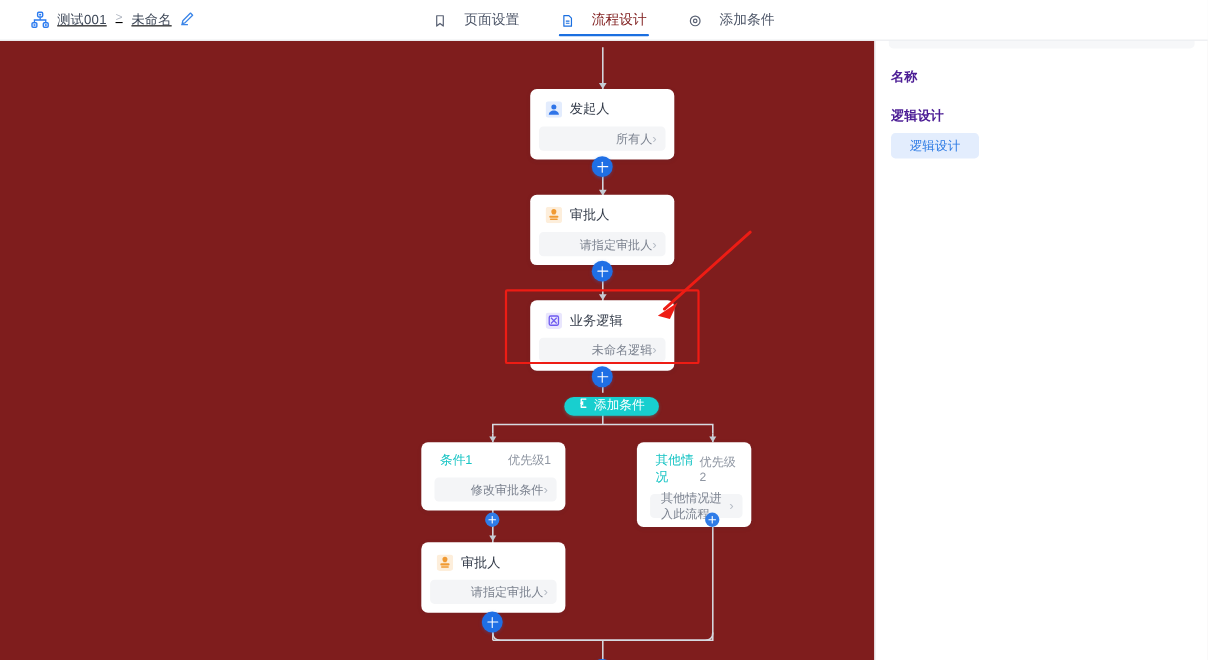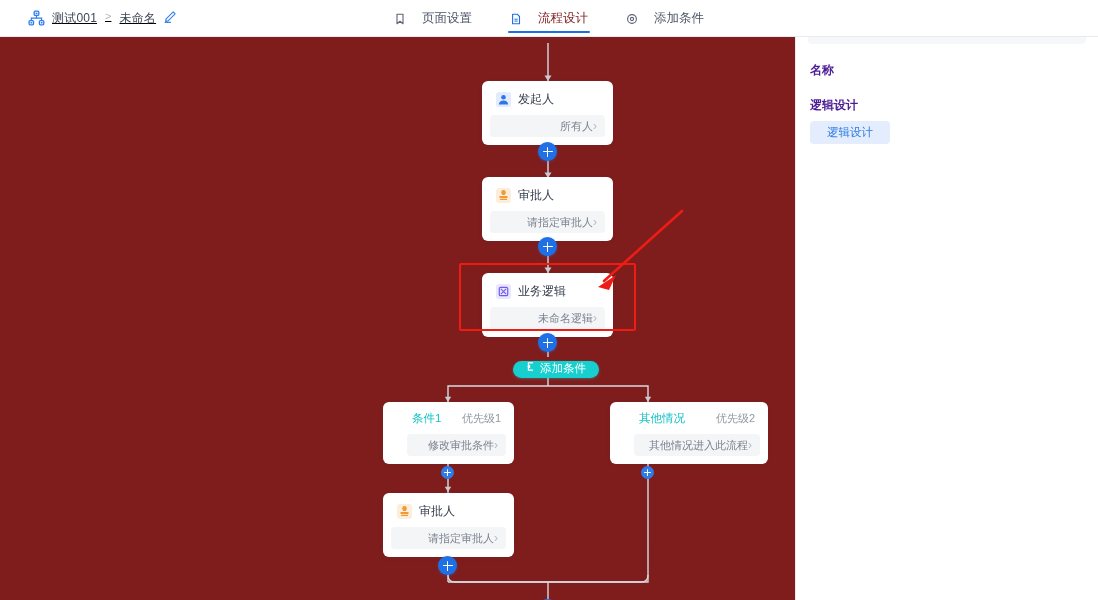--- a/index.html
+++ b/index.html
@@ -68,21 +68,21 @@
     height: 22px; display: flex; align-items: center;
     padding: 0 8px 0 10px; justify-content: flex-end;
   }
   .node-body-text { font-size: 11px; color: #7b828f; }
   .chev { color: #b6bcc6; font-size: 12px; line-height: 1; }
 
   
   .cond {
     position: absolute; background: #ffffff; border-radius: 6px;
     box-shadow: 0 1px 4px rgba(40,50,70,.09);
-    padding: 9px 0 0 16px; overflow: hidden;
+    padding: 9px 0 0 4px; overflow: hidden;
   }
   .cond-head {
     display: flex; align-items: center; justify-content: space-between;
     padding: 0 13px 8px 13px;
   }
   .cond-name { font-size: 11.5px; color: #17c4c4; }
   .cond-prio { font-size: 11px; color: #8f96a2; }
 
   
   .plus {
@@ -316,21 +316,21 @@
         <div class="cond-head">
           <span class="cond-name">条件1</span>
           <span class="cond-prio">优先级1</span>
         </div>
         <div class="node-body">
           <span class="node-body-text">修改审批条件</span>
           <span class="chev">›</span>
         </div>
       </div>
 
-      <div class="cond" style="left:610px; top:365px; width:158px;">
+      <div class="cond" style="left:579px; top:365px; width:104px;">
         <div class="cond-head">
           <span class="cond-name">其他情况</span>
           <span class="cond-prio">优先级2</span>
         </div>
         <div class="node-body">
           <span class="node-body-text">其他情况进入此流程</span>
           <span class="chev">›</span>
         </div>
       </div>
 

